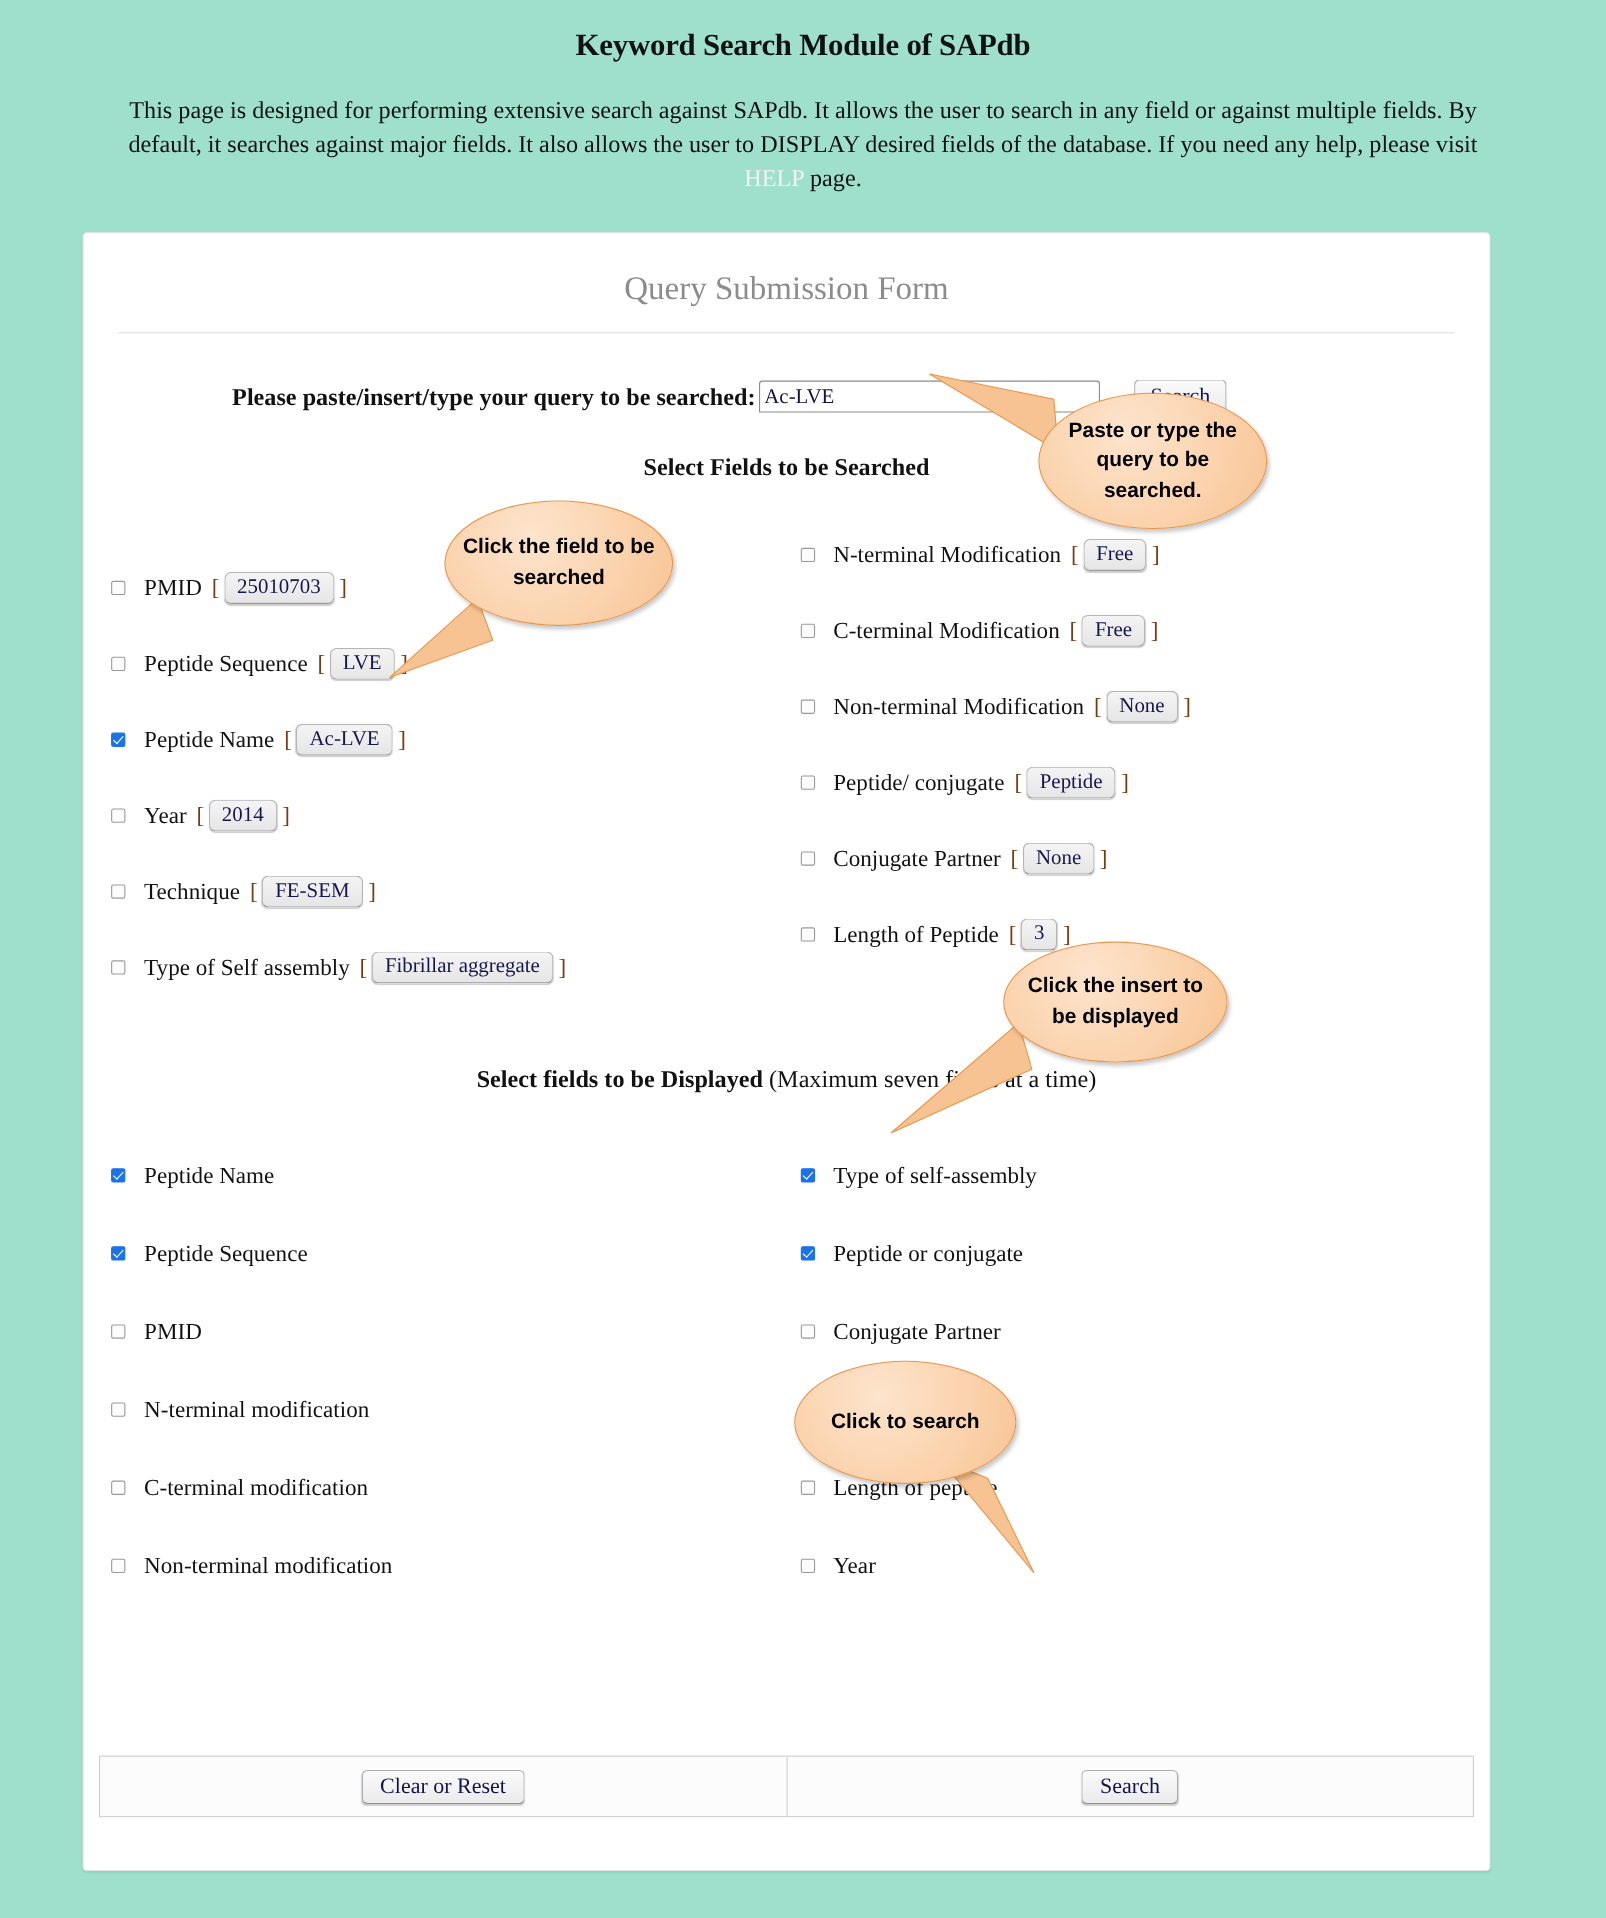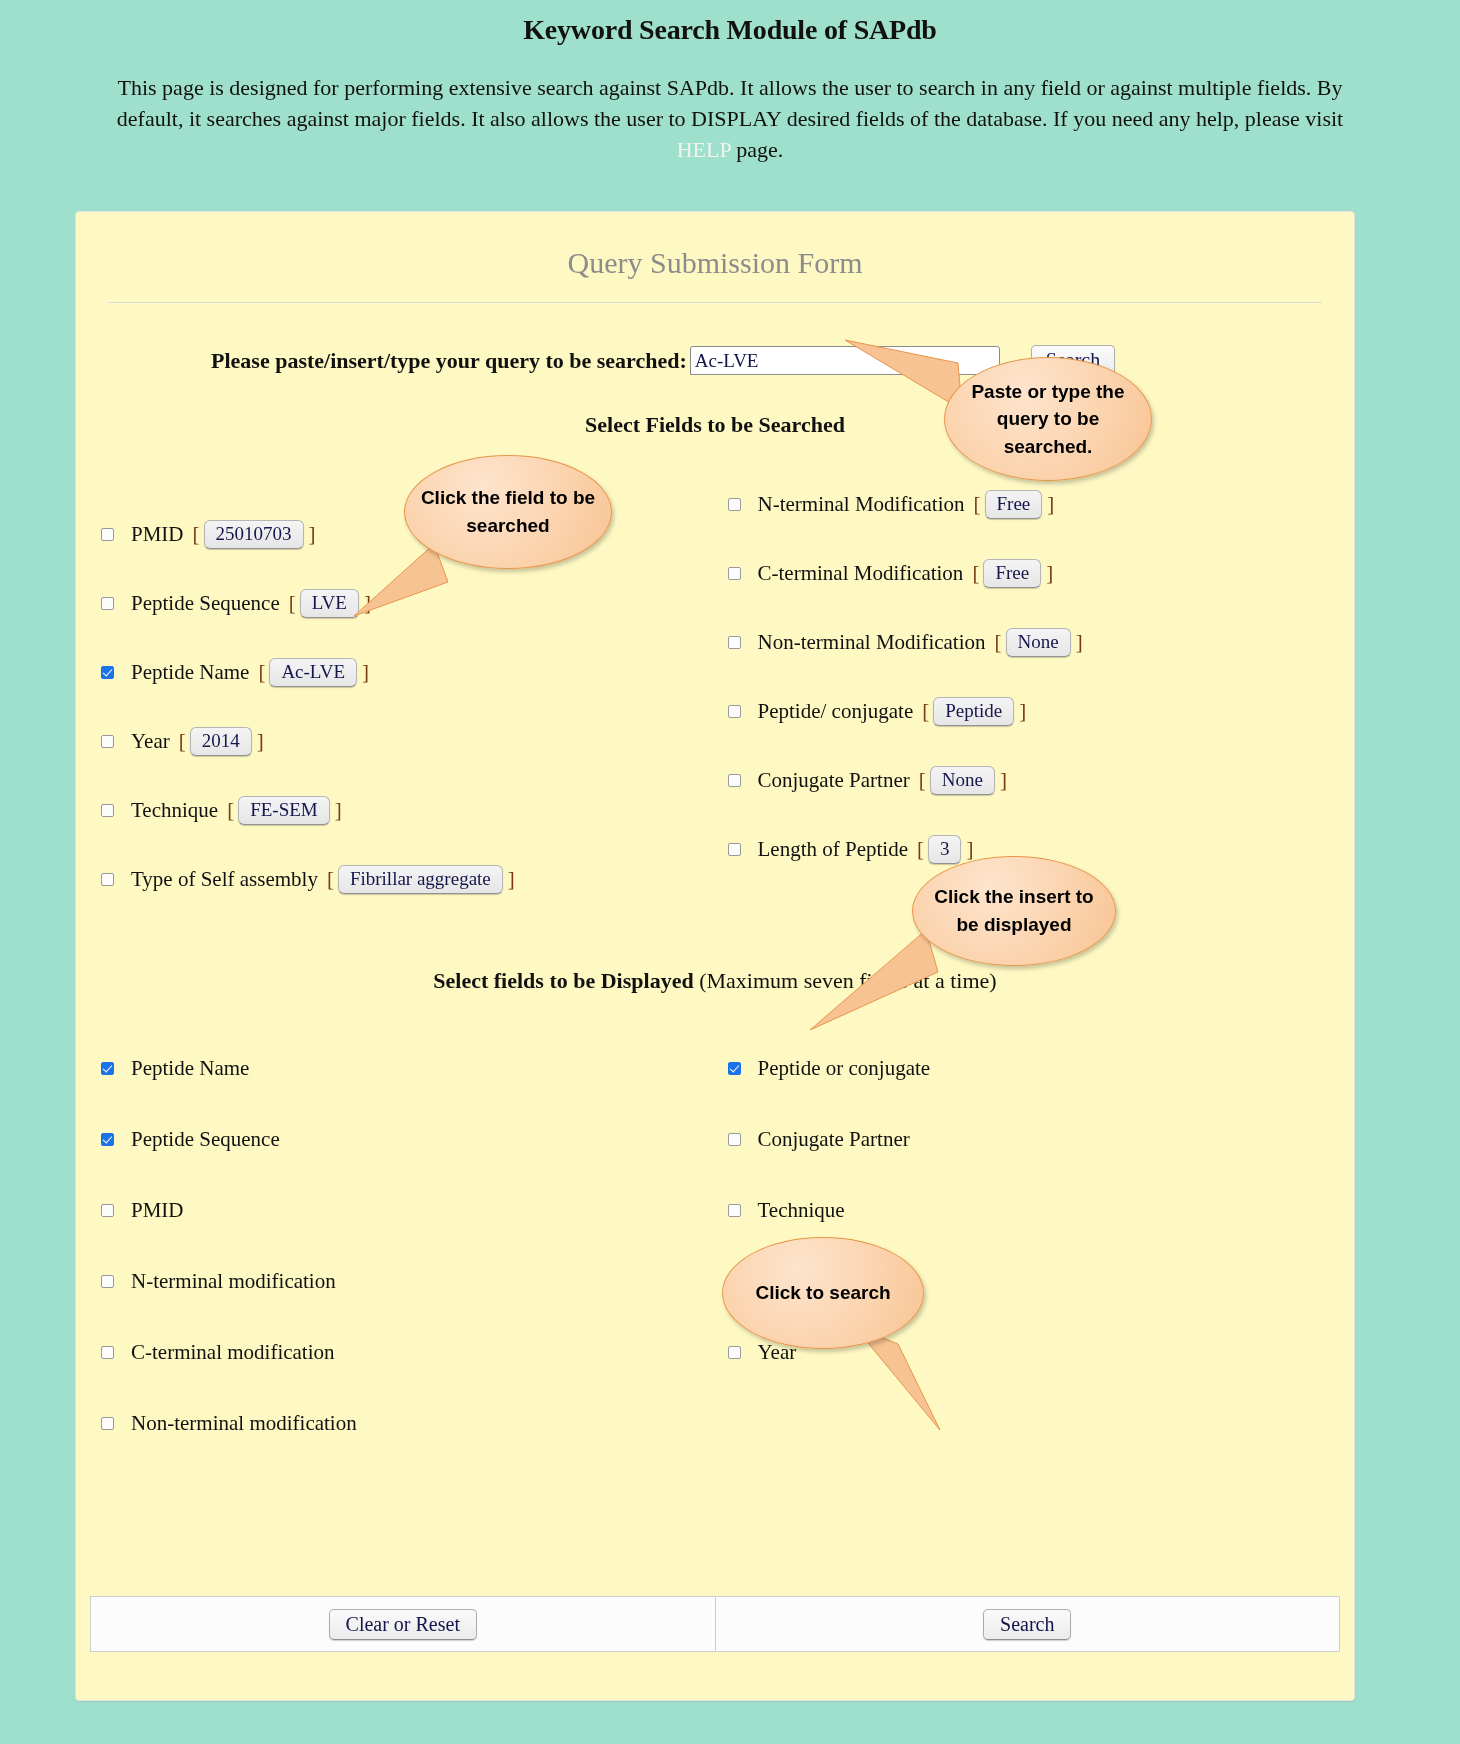--- a/index.html
+++ b/index.html
@@ -5,21 +5,21 @@
   * { box-sizing: border-box; }
   html, body { margin:0; padding:0; }
   body {
     width:1460px; height:1744px;
     background:#9fe0cd;
     font-family:"Liberation Serif", serif;
     color:#111;
     position:relative;
     overflow:hidden;
   }
-  .page-header { padding-top:14px; }
+  .page-header { padding-top:26px; }
   .page-title {
     text-align:center;
     font-size:28px;
     font-weight:bold;
     margin:0 0 26px 0;
     letter-spacing:-0.2px;
   }
   .page-intro {
     text-align:center;
     font-size:22px;
@@ -27,21 +27,21 @@
     margin:0 auto;
     width:1250px;
     padding:0 10px;
   }
   .help-link { color:#f2f2f2; }
 
   .card {
     position:absolute;
     left:75px; top:211px;
     width:1280px; height:1490px;
-    background:#fef9c3;
+    background:#ffffff;
     border:1px solid #e3e3e3;
     border-radius:4px;
     box-shadow:0 1px 2px rgba(0,0,0,0.07);
   }
   .card-title {
     text-align:center;
     color:#8c8c8c;
     font-size:30px;
     padding-top:34px;
     font-weight:normal;
@@ -342,20 +342,24 @@
       </div>
       <div class="disp-row">
         <span class="cb"></span>
         <span class="field-label">Non-terminal modification</span>
       </div>
     </div>
 
     <div class="col">
       <div class="disp-row">
         <span class="cb checked"></span>
+        <span class="field-label">Type of self-assembly</span>
+      </div>
+      <div class="disp-row">
+        <span class="cb checked"></span>
         <span class="field-label">Peptide or conjugate</span>
       </div>
       <div class="disp-row">
         <span class="cb"></span>
         <span class="field-label">Conjugate Partner</span>
       </div>
       <div class="disp-row">
         <span class="cb"></span>
         <span class="field-label">Technique</span>
       </div>

